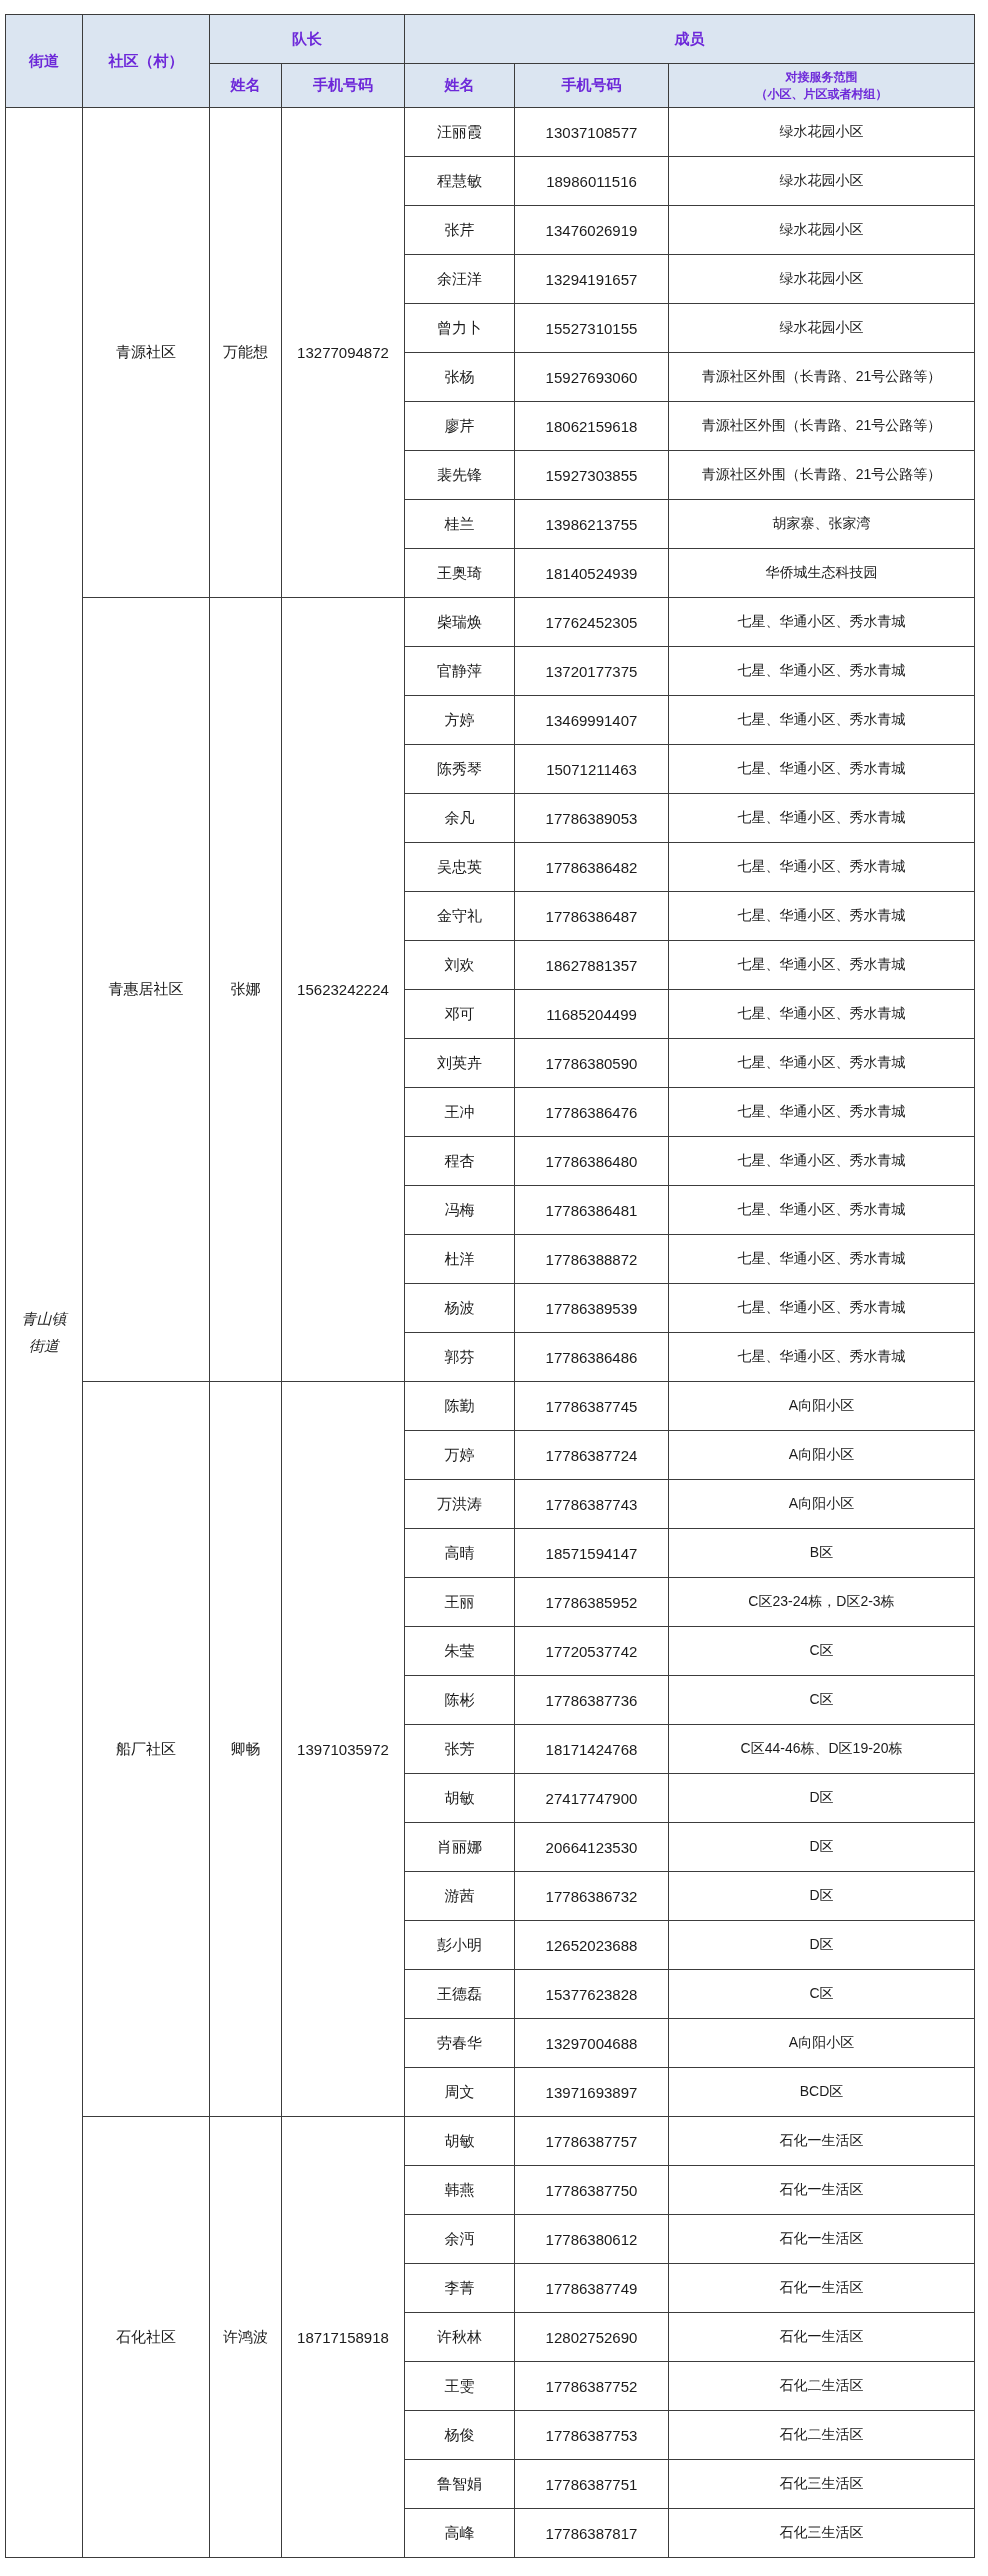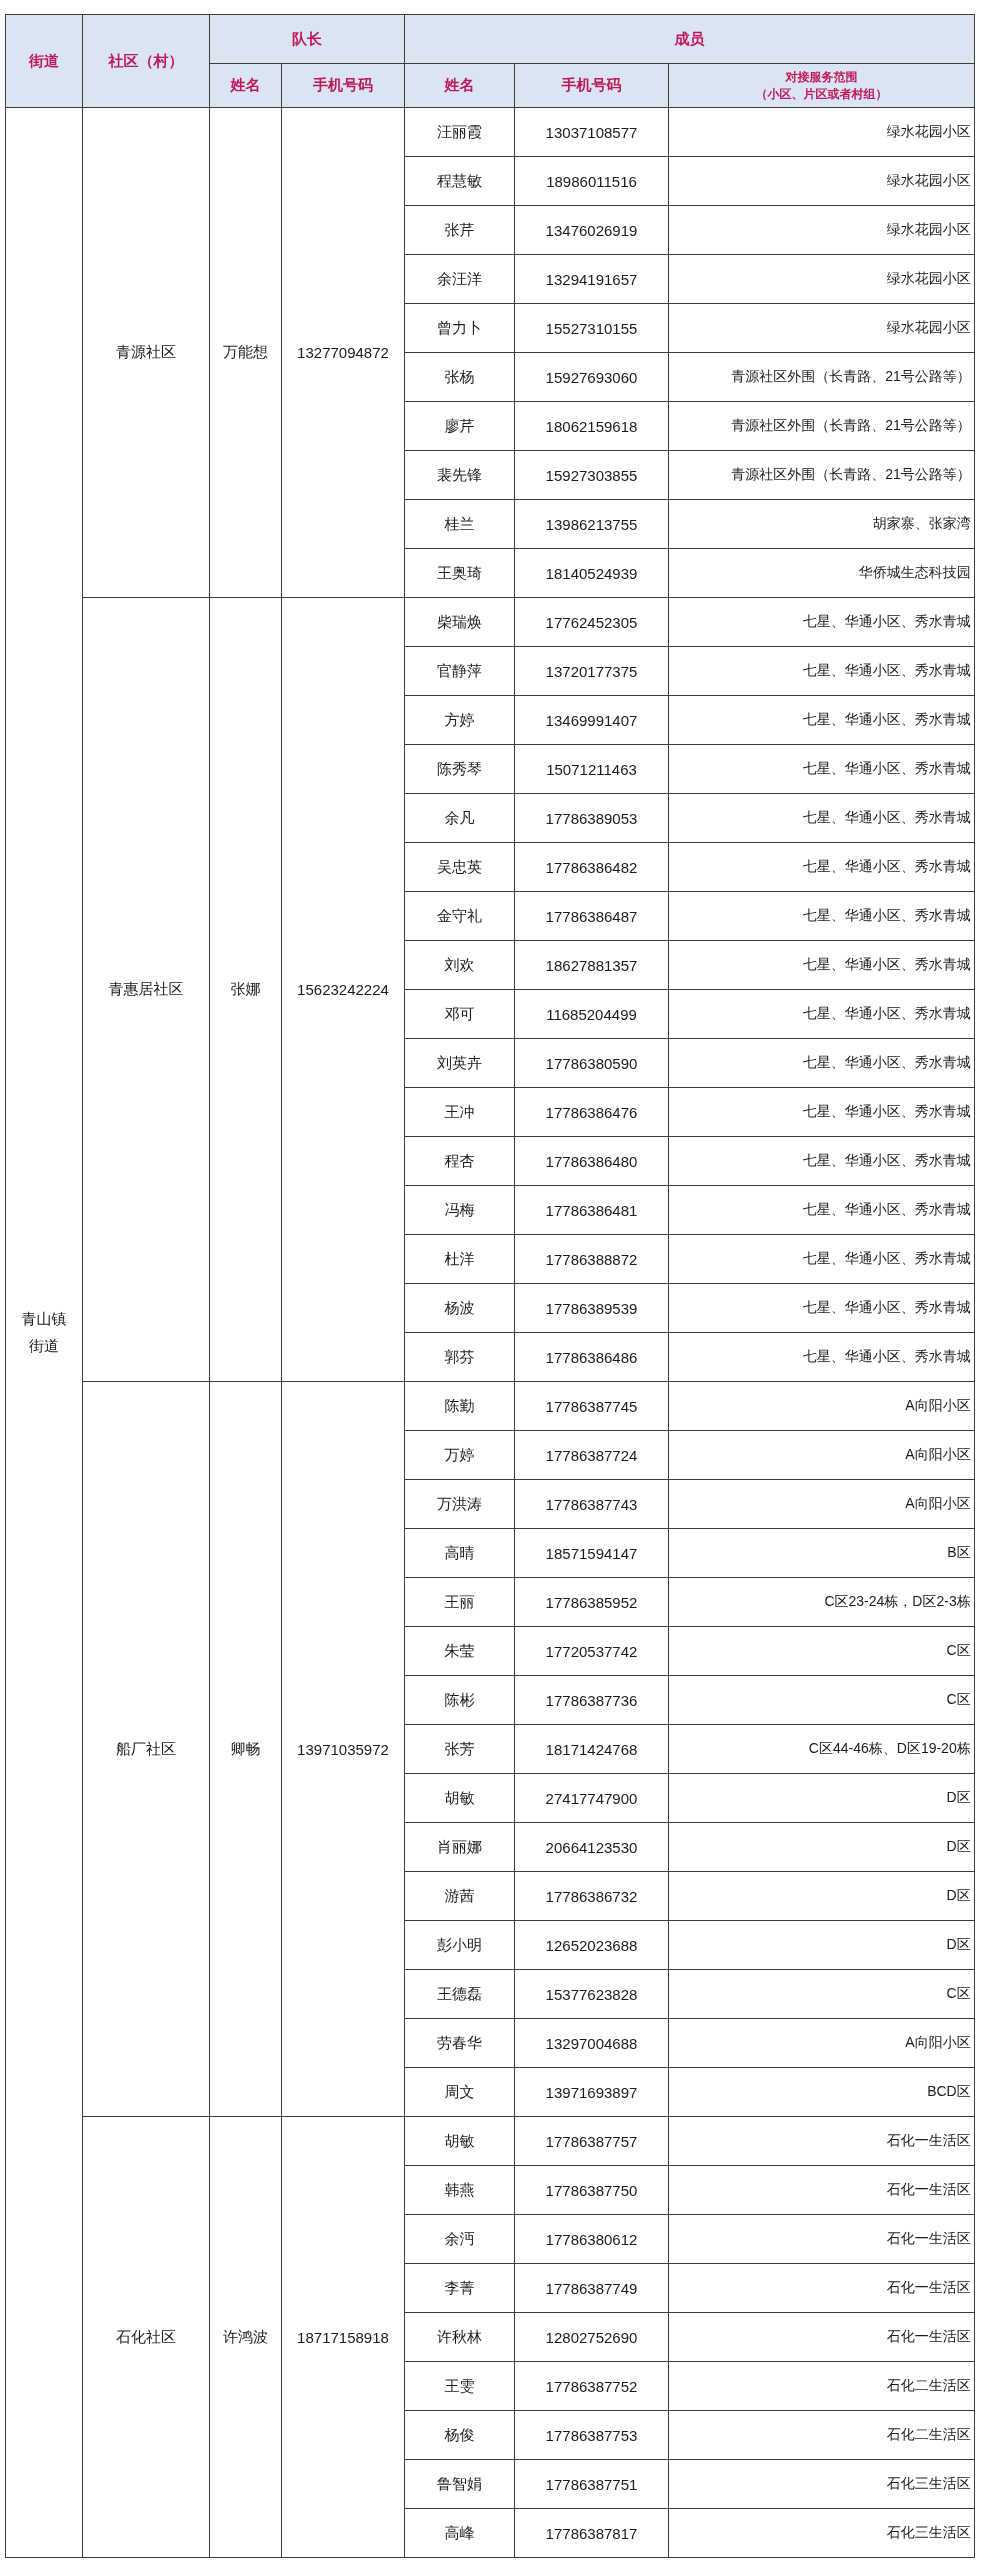--- a/index.html
+++ b/index.html
@@ -19,30 +19,30 @@
     border:1.6px solid #2e2e2e;
   }
   th,td{
     border:0.8px solid var(--border-col);
     text-align:center;vertical-align:middle;
     padding:0 3.3px;overflow:hidden;
     word-break:break-all;
   }
   thead th{
     background:var(--header-bg);
-    font-weight:600;font-size:15px;color:#be185d;
+    font-weight:600;font-size:15px;color:#6d28d9;
   }
   tr.hrow1{height:49px;}
   tr.hrow2{height:44px;font-family:Liberation Serif, serif;}
   .scope-head div{line-height:1.35;font-size:12px;}
   tbody tr{height:49px;}
   tbody td{font-size:15px;background:#ffffff;}
   td.street-cell,td.community-cell,td.leader-name-cell,td.leader-phone-cell{font-size:15px;}
-  td.member-scope-cell{font-size:14px;text-align:right;}
-  .street-label{display:inline-block;width:3em;line-height:1.75;text-align:center;}
+  td.member-scope-cell{font-size:14px;}
+  .street-label{display:inline-block;width:3em;line-height:1.75;text-align:center;font-style:italic;}
 </style>
 </head>
 <body>
 
 <div>
   <table class="contact">
     <colgroup>
       <col style="width:77px">
       <col style="width:127px">
       <col style="width:72px">

